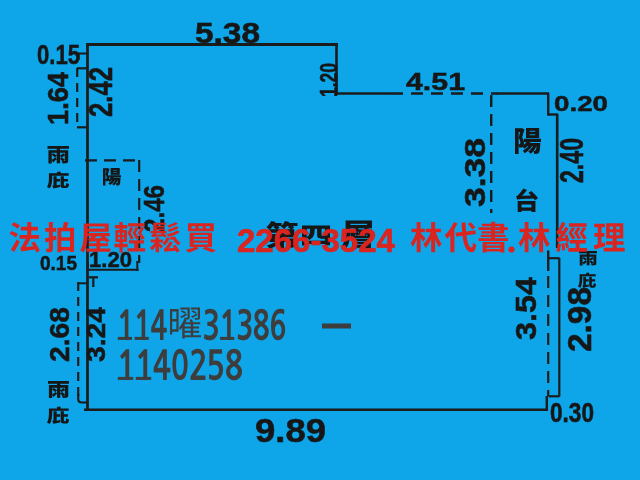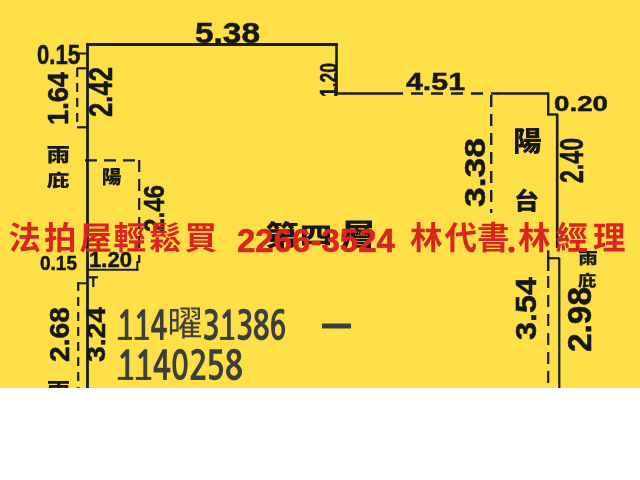--- a/index.html
+++ b/index.html
@@ -1,15 +1,15 @@
 <!DOCTYPE html>
 <html><head><meta charset="utf-8">
 <style>
 html,body{margin:0;padding:0;background:#fff}
-.page{position:relative;width:640px;height:388px;background:#fde047;overflow:hidden}
+.page{position:relative;width:640px;height:480px;background:#0ea5e9;overflow:hidden}
 text{font-family:"Liberation Sans",sans-serif}
 </style></head><body>
 <div class="page">
 <svg width="640" height="480" viewBox="0 0 640 480">
 <defs>
         <filter id="sb" x="-5%" y="-5%" width="110%" height="110%">
           <feGaussianBlur stdDeviation="0.45"></feGaussianBlur>
         </filter>
       </defs>
 <g filter="url(#sb)">

